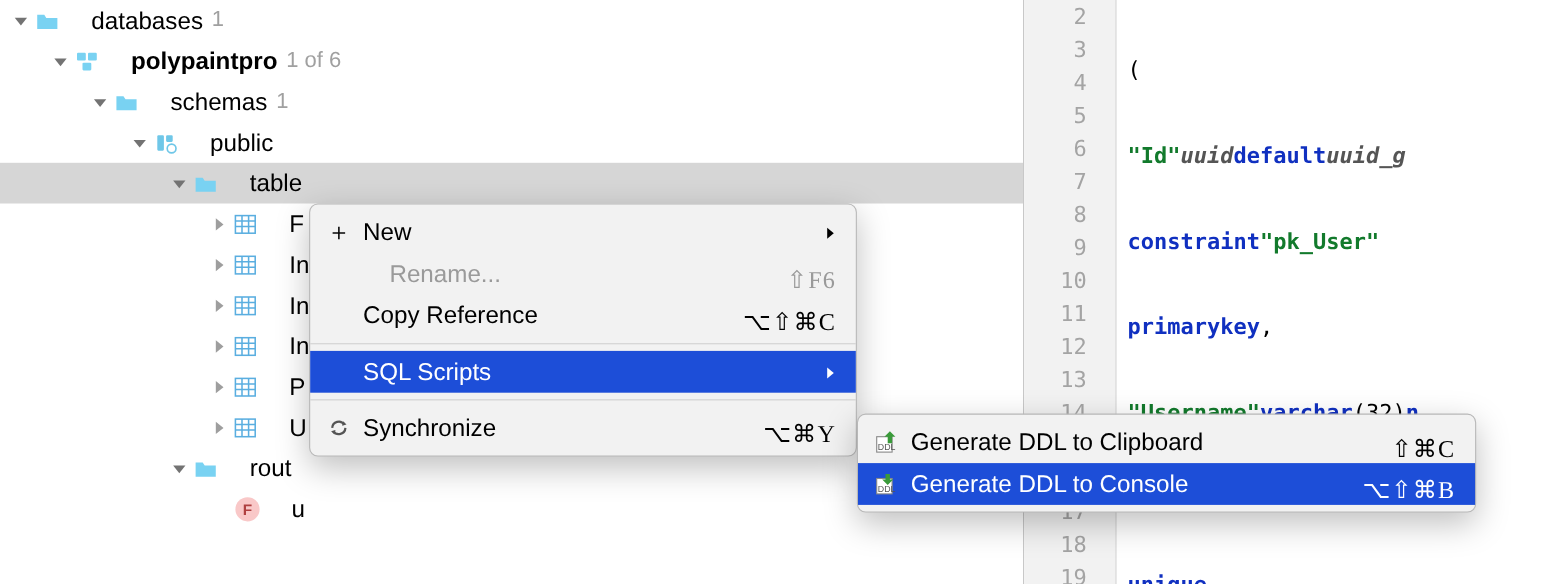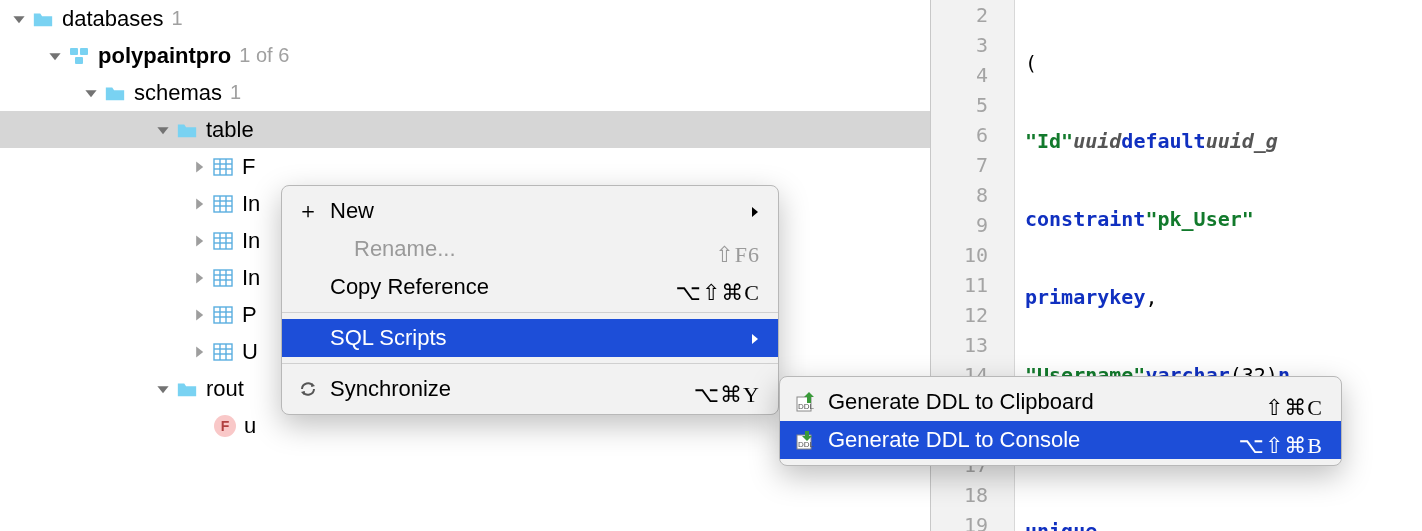--- a/index.html
+++ b/index.html
@@ -31,21 +31,21 @@
     margin-right: 6px;
     flex-shrink: 0;
   }
   .chev-down { fill: #737373; }
   .chev-right { fill: #9e9e9e; }
   .ico { width: 22px; height: 22px; margin-right: 8px; flex-shrink: 0; display:inline-flex; align-items:center; justify-content:center;}
   .folder-icon { fill: #79d2f2; }
   .db-icon rect { fill: #79d2f2; }
   .table-icon { fill: none; stroke: #5aaee0; stroke-width:1.4; }
   .schema-icon { fill:#6fc7e8; }
-  .label { color: #000; }
+  .label { color: #000; margin-left: 21px; }
   .count { color: #a0a0a0; margin-left: 8px; font-size: 20px; }
   .indent { display:inline-block; flex-shrink:0; }
   .f-badge {
     width:22px;height:22px;border-radius:50%;
     background:#f9c8c8;color:#b04040;
     font-size:14px;font-weight:600;
     display:flex;align-items:center;justify-content:center;
     margin-right:8px;flex-shrink:0;
   }
 
@@ -172,20 +172,34 @@
       <svg class="chevron" viewBox="0 0 10 10">
           <path class="chev-down" d="M1 3 L9 3 L5 8 Z"></path>
         </svg>
       <span class="ico">
           <svg viewBox="0 0 24 20" width="22" height="20">
             <path class="folder-icon" d="M2 4 h7 l2 3 h11 v11 h-20 z"></path>
           </svg>
         </span>
       <span class="label">schemas</span>
       <span class="count">1</span>
+    </div>
+    <div class="tree-row">
+      <span class="indent" style="width:120px"></span>
+      <svg class="chevron" viewBox="0 0 10 10">
+          <path class="chev-down" d="M1 3 L9 3 L5 8 Z"></path>
+        </svg>
+      <span class="ico">
+          <svg viewBox="0 0 22 22" width="22" height="22">
+            <rect class="schema-icon" x="3" y="4" width="6" height="14" rx="1"></rect>
+            <rect class="schema-icon" x="11" y="4" width="6" height="6" rx="1"></rect>
+            <circle fill="#fff" stroke="#6fc7e8" stroke-width="1.5" cx="16" cy="16" r="4"></circle>
+          </svg>
+        </span>
+      <span class="label">public</span>
     </div>
     <div class="tree-row selected">
       <span class="indent" style="width:156px"></span>
       <svg class="chevron" viewBox="0 0 10 10">
           <path class="chev-down" d="M1 3 L9 3 L5 8 Z"></path>
         </svg>
       <span class="ico">
           <svg viewBox="0 0 24 20" width="22" height="20">
             <path class="folder-icon" d="M2 4 h7 l2 3 h11 v11 h-20 z"></path>
           </svg>

